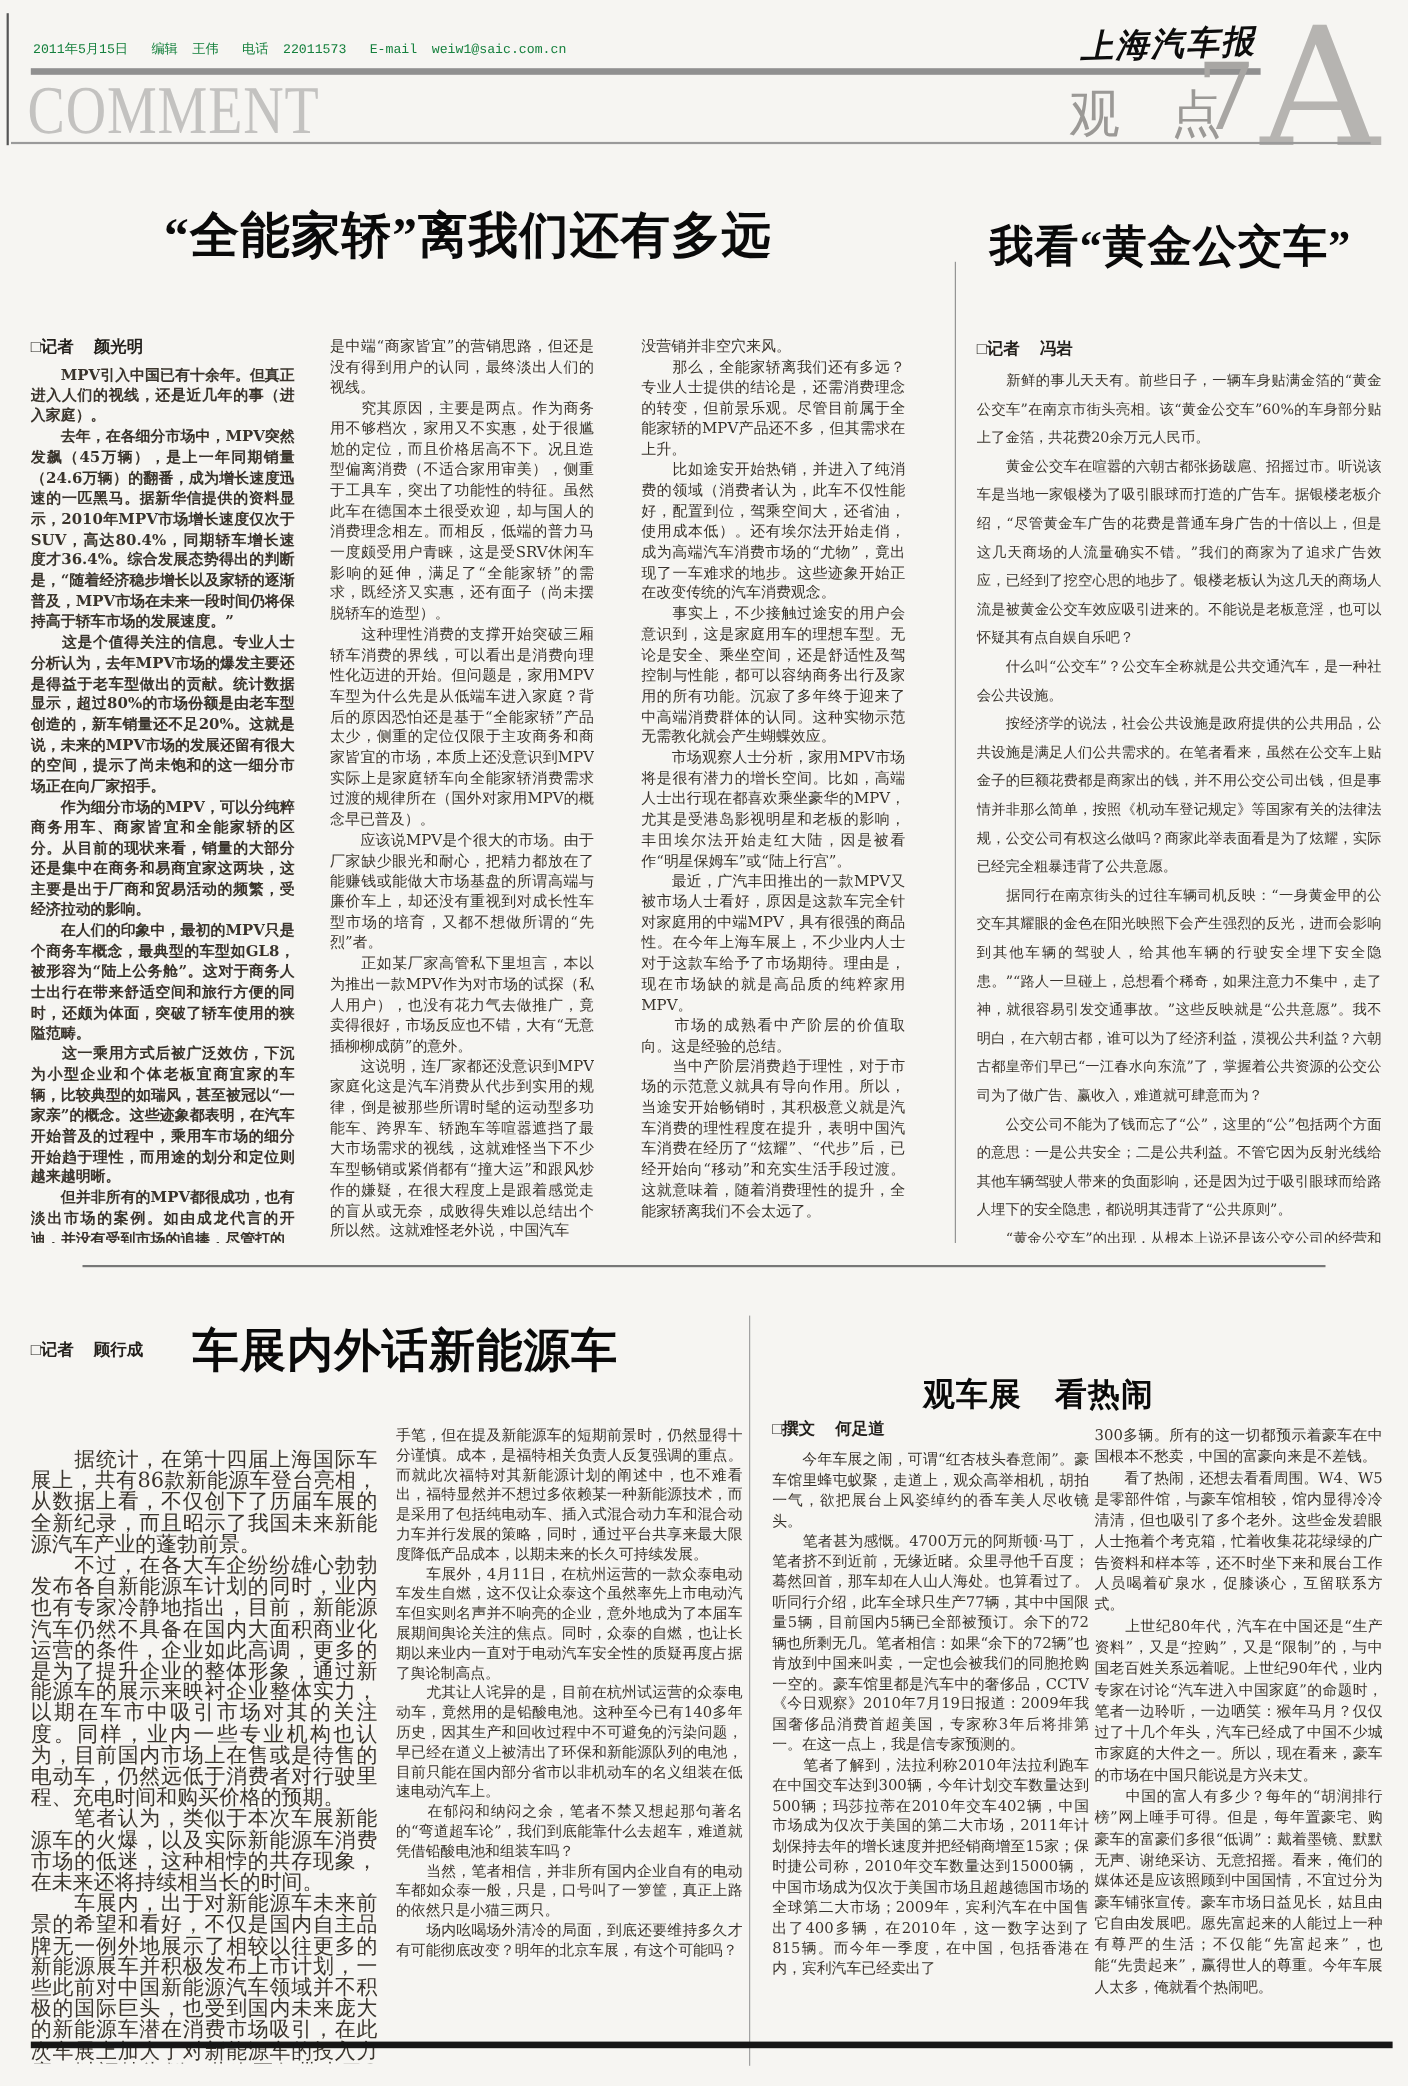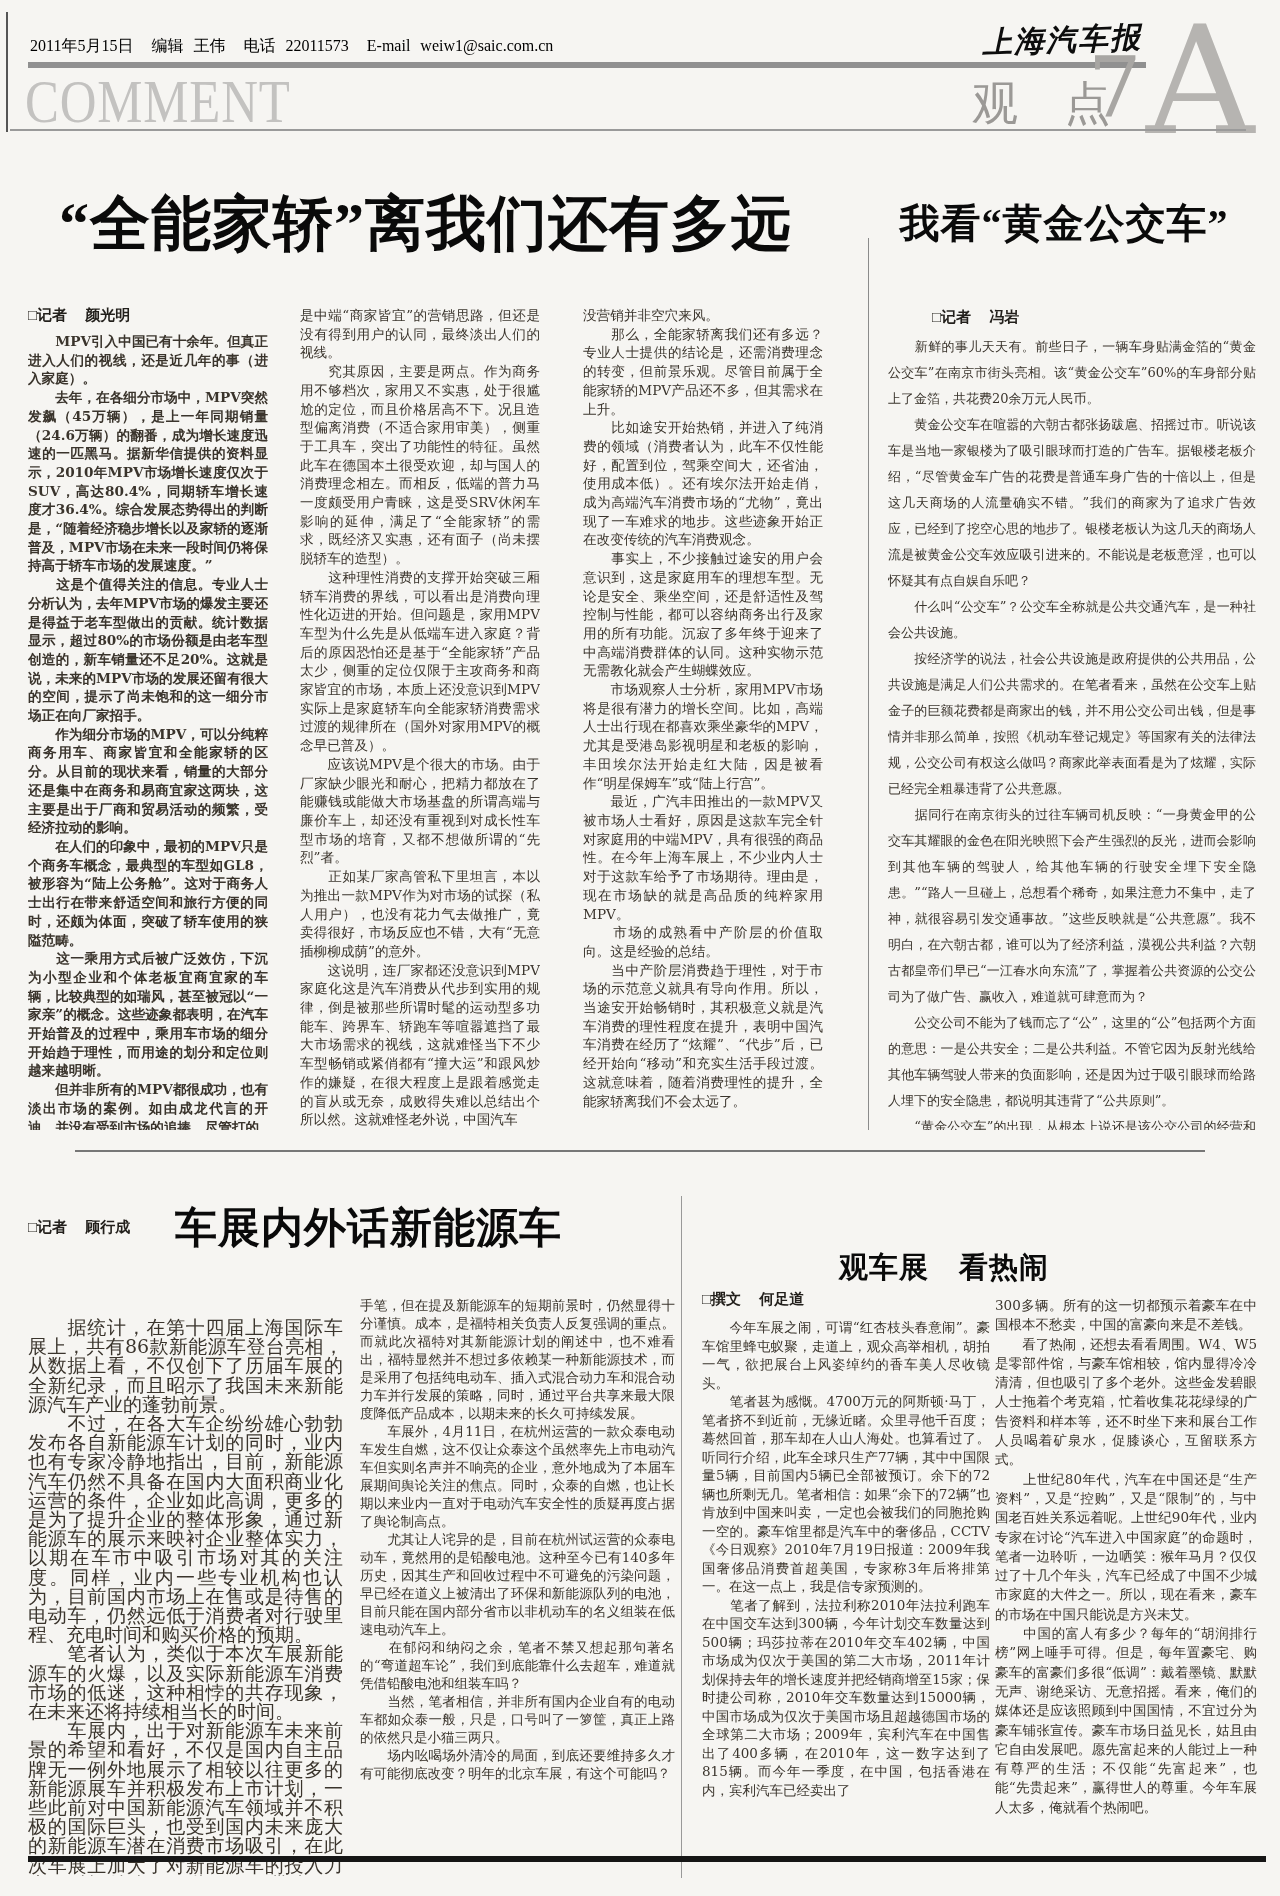--- a/index.html
+++ b/index.html
@@ -11,21 +11,21 @@
   }
   .abs{position:absolute;}
   .rule{background:#909090;}
   .bodytext{
     text-align:justify;color:#3a342c;white-space:pre-line;overflow:hidden;
   }
   .maincol{font-size:13.6px;line-height:18.7px;}
   .gbcol{font-size:13px;line-height:26px;}
   .byline{font-family:"Liberation Sans","DejaVu Sans",sans-serif;font-size:15px;font-weight:bold;color:#221f1b;}
   .headline{font-weight:700;color:#0a0a0a;text-align:center;letter-spacing:1px;font-family:"Liberation Serif","DejaVu Serif",serif;}
-  .dateline{font-family:Liberation Serif, serif;font-size:16px;color:#000000;}
+  .dateline{font-family:Liberation Mono, monospace;font-size:12px;color:#15803d;}
   .dateline span{margin-right:14px;}
   .comment-en{
     font-family:"Liberation Serif","DejaVu Serif",serif;font-size:62px;color:#c3c2c0;
     transform:scaleX(.82);transform-origin:left top;letter-spacing:1px;line-height:1;
   }
   .masthead{font-size:30px;font-weight:bold;font-style:italic;color:#0d0d0d;letter-spacing:2px;transform:rotate(-2deg);}
   .guandian{font-size:46px;color:#9b9996;letter-spacing:16px;line-height:1;font-weight:500;}
   .pagenum7{font-size:84px;color:#a8a6a3;line-height:1;}
   .pagenumA{font-size:150px;color:#b6b4b1;line-height:1;}
 </style>
@@ -49,21 +49,21 @@
 <div class="abs rule" style="left:28px;top:62px;width:1118px;height:6px;"></div>
 
 <div class="abs comment-en" style="left:25px;top:70px;">COMMENT</div>
 
 <div class="abs guandian" style="left:972px;top:80px;">观 点</div>
 <div class="abs pagenum7" style="left:1088px;top:46px;">7</div>
 <div class="abs pagenumA" style="left:1146px;top:6px;">A</div>
 
 <div class="abs" style="left:10px;top:129px;width:1236px;height:2px;background:#9a9a9a;"></div>
 
-<div class="abs headline" style="left:28px;top:184px;width:795px;font-size:60px;">“全能家轿”离我们还有多远</div>
+<div class="abs headline" style="left:28px;top:184px;width:795px;font-size:45px;">“全能家轿”离我们还有多远</div>
 
 <div class="abs byline" style="left:28px;top:306px;">
   <span>□记者</span>
   <span style="margin-left:14px;">颜光明</span>
 </div>
 
 <div class="abs bodytext maincol" style="left:28px;top:332px;width:240px;height:798px;font-weight:bold;">　　MPV引入中国已有十余年。但真正进入人们的视线，还是近几年的事（进入家庭）。
 　　去年，在各细分市场中，MPV突然发飙（45万辆），是上一年同期销量（24.6万辆）的翻番，成为增长速度迅速的一匹黑马。据新华信提供的资料显示，2010年MPV市场增长速度仅次于SUV，高达80.4%，同期轿车增长速度才36.4%。综合发展态势得出的判断是，“随着经济稳步增长以及家轿的逐渐普及，MPV市场在未来一段时间仍将保持高于轿车市场的发展速度。”
 　　这是个值得关注的信息。专业人士分析认为，去年MPV市场的爆发主要还是得益于老车型做出的贡献。统计数据显示，超过80%的市场份额是由老车型创造的，新车销量还不足20%。这就是说，未来的MPV市场的发展还留有很大的空间，提示了尚未饱和的这一细分市场正在向厂家招手。
 　　作为细分市场的MPV，可以分纯粹商务用车、商家皆宜和全能家轿的区分。从目前的现状来看，销量的大部分还是集中在商务和易商宜家这两块，这主要是出于厂商和贸易活动的频繁，受经济拉动的影响。
@@ -82,21 +82,21 @@
 　　事实上，不少接触过途安的用户会意识到，这是家庭用车的理想车型。无论是安全、乘坐空间，还是舒适性及驾控制与性能，都可以容纳商务出行及家用的所有功能。沉寂了多年终于迎来了中高端消费群体的认同。这种实物示范无需教化就会产生蝴蝶效应。
 　　市场观察人士分析，家用MPV市场将是很有潜力的增长空间。比如，高端人士出行现在都喜欢乘坐豪华的MPV，尤其是受港岛影视明星和老板的影响，丰田埃尔法开始走红大陆，因是被看作“明星保姆车”或“陆上行宫”。
 　　最近，广汽丰田推出的一款MPV又被市场人士看好，原因是这款车完全针对家庭用的中端MPV，具有很强的商品性。在今年上海车展上，不少业内人士对于这款车给予了市场期待。理由是，现在市场缺的就是高品质的纯粹家用MPV。
 　　市场的成熟看中产阶层的价值取向。这是经验的总结。
 　　当中产阶层消费趋于理性，对于市场的示范意义就具有导向作用。所以，当途安开始畅销时，其积极意义就是汽车消费的理性程度在提升，表明中国汽车消费在经历了“炫耀”、“代步”后，已经开始向“移动”和充实生活手段过渡。这就意味着，随着消费理性的提升，全能家轿离我们不会太远了。</div>
 
 <div class="abs" style="left:868px;top:238px;width:1px;height:892px;background:#8b8b8b;"></div>
 
 <div class="abs headline" style="left:868px;top:196px;width:392px;font-size:40px;">我看“黄金公交车”</div>
 
-<div class="abs byline" style="left:888px;top:308px;margin-left:44px;">
+<div class="abs byline" style="left:888px;top:308px;">
   <span>□记者</span>
   <span style="margin-left:14px;">冯岩</span>
 </div>
 
 <div class="abs bodytext gbcol" style="left:888px;top:334px;width:368px;height:796px;">　　新鲜的事儿天天有。前些日子，一辆车身贴满金箔的“黄金公交车”在南京市街头亮相。该“黄金公交车”60%的车身部分贴上了金箔，共花费20余万元人民币。
 　　黄金公交车在喧嚣的六朝古都张扬跋扈、招摇过市。听说该车是当地一家银楼为了吸引眼球而打造的广告车。据银楼老板介绍，“尽管黄金车广告的花费是普通车身广告的十倍以上，但是这几天商场的人流量确实不错。”我们的商家为了追求广告效应，已经到了挖空心思的地步了。银楼老板认为这几天的商场人流是被黄金公交车效应吸引进来的。不能说是老板意淫，也可以怀疑其有点自娱自乐吧？
 　　什么叫“公交车”？公交车全称就是公共交通汽车，是一种社会公共设施。
 　　按经济学的说法，社会公共设施是政府提供的公共用品，公共设施是满足人们公共需求的。在笔者看来，虽然在公交车上贴金子的巨额花费都是商家出的钱，并不用公交公司出钱，但是事情并非那么简单，按照《机动车登记规定》等国家有关的法律法规，公交公司有权这么做吗？商家此举表面看是为了炫耀，实际已经完全粗暴违背了公共意愿。
 　　据同行在南京街头的过往车辆司机反映：“一身黄金甲的公交车其耀眼的金色在阳光映照下会产生强烈的反光，进而会影响到其他车辆的驾驶人，给其他车辆的行驶安全埋下安全隐患。”“路人一旦碰上，总想看个稀奇，如果注意力不集中，走了神，就很容易引发交通事故。”这些反映就是“公共意愿”。我不明白，在六朝古都，谁可以为了经济利益，漠视公共利益？六朝古都皇帝们早已“一江春水向东流”了，掌握着公共资源的公交公司为了做广告、赢收入，难道就可肆意而为？
 　　公交公司不能为了钱而忘了“公”，这里的“公”包括两个方面的意思：一是公共安全；二是公共利益。不管它因为反射光线给其他车辆驾驶人带来的负面影响，还是因为过于吸引眼球而给路人埋下的安全隐患，都说明其违背了“公共原则”。

